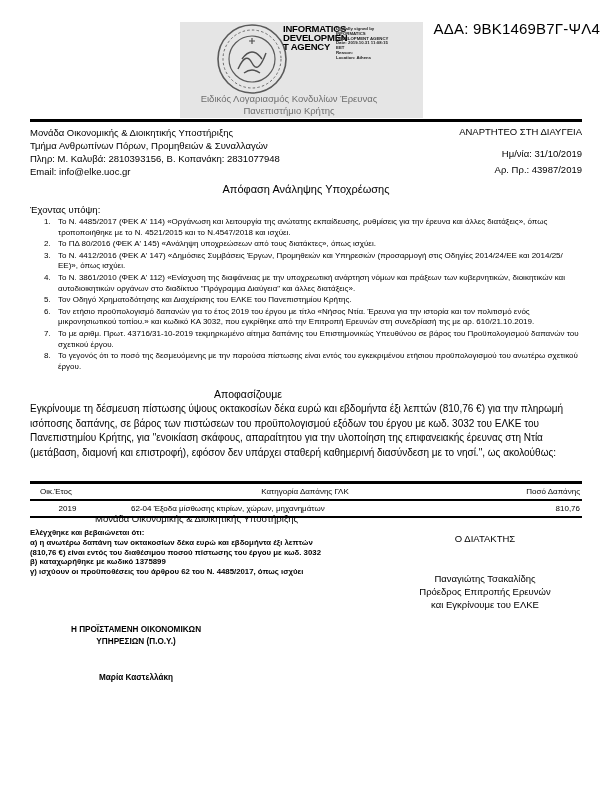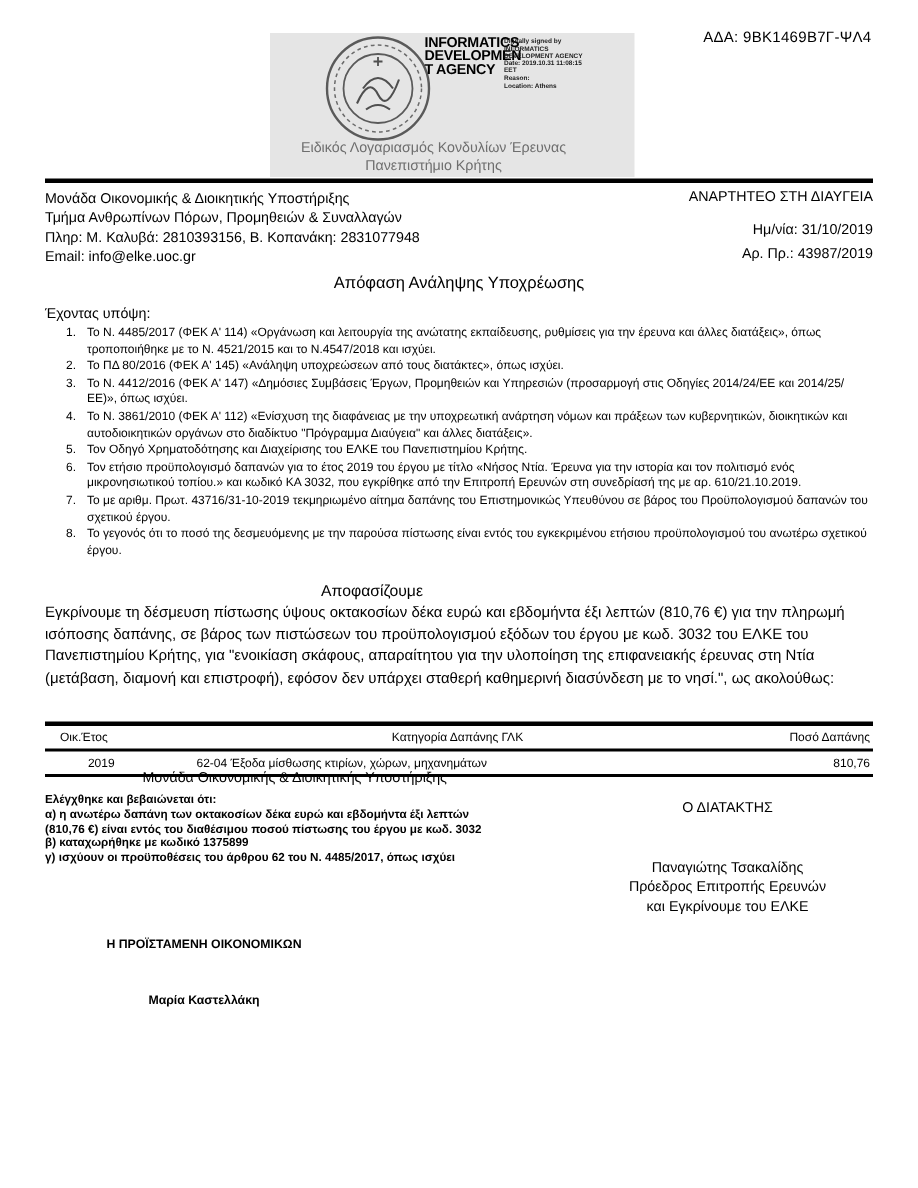--- a/index.html
+++ b/index.html
@@ -6,21 +6,21 @@
   .page {
     position:relative;
     width:612px; height:792px;
     margin:0 auto;
     background:#ffffff;
     font-family:"Liberation Sans","DejaVu Sans",sans-serif;
     color:#000;
     overflow:hidden;
   }
   
-  .ada { position:absolute; top:20px; right:31px; font-size:10px; letter-spacing:.2px; }
+  .ada { position:absolute; top:20px; right:12px; font-size:15px; letter-spacing:.2px; }
 
   
   .stamp { position:absolute; left:180px; top:22px; width:243px; height:96px; background:#e5e5e5; }
   .seal  { position:absolute; left:36px; top:1px; width:72px; height:72px; }
   .agency-big {
     position:absolute; left:103px; top:2px;
     font-size:9.5px; font-weight:bold; line-height:9px; letter-spacing:-.2px;
     color:#000; white-space:nowrap;
   }
   .sig-details {
@@ -200,16 +200,17 @@
 
   <div class="officer">
     <span class="officer-title">Ο ΔΙΑΤΑΚΤΗΣ</span>
     <span class="officer-name">Παναγιώτης Τσακαλίδης</span>
     <span>Πρόεδρος Επιτροπής Ερευνών</span>
     <span>και Εγκρίνουμε του ΕΛΚΕ</span>
   </div>
 
   <div class="cfo">
     <span>Η ΠΡΟΪΣΤΑΜΕΝΗ ΟΙΚΟΝΟΜΙΚΩΝ</span>
+    <span>ΥΠΗΡΕΣΙΩΝ (Π.Ο.Υ.)</span>
     <span class="cfo-name">Μαρία Καστελλάκη</span>
   </div>
 
 </div>
 
 </body></html>

